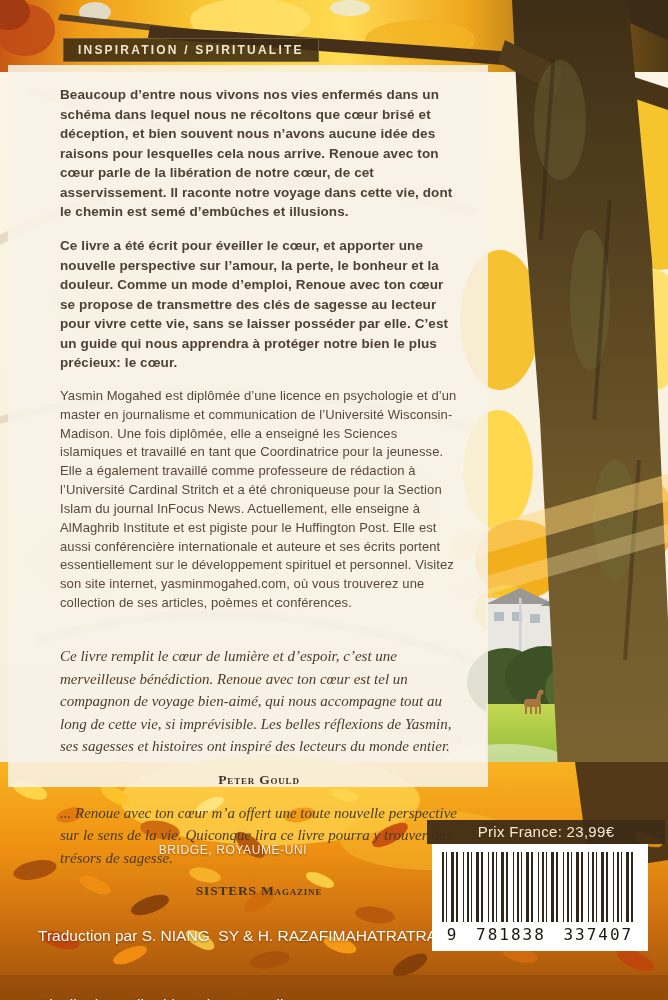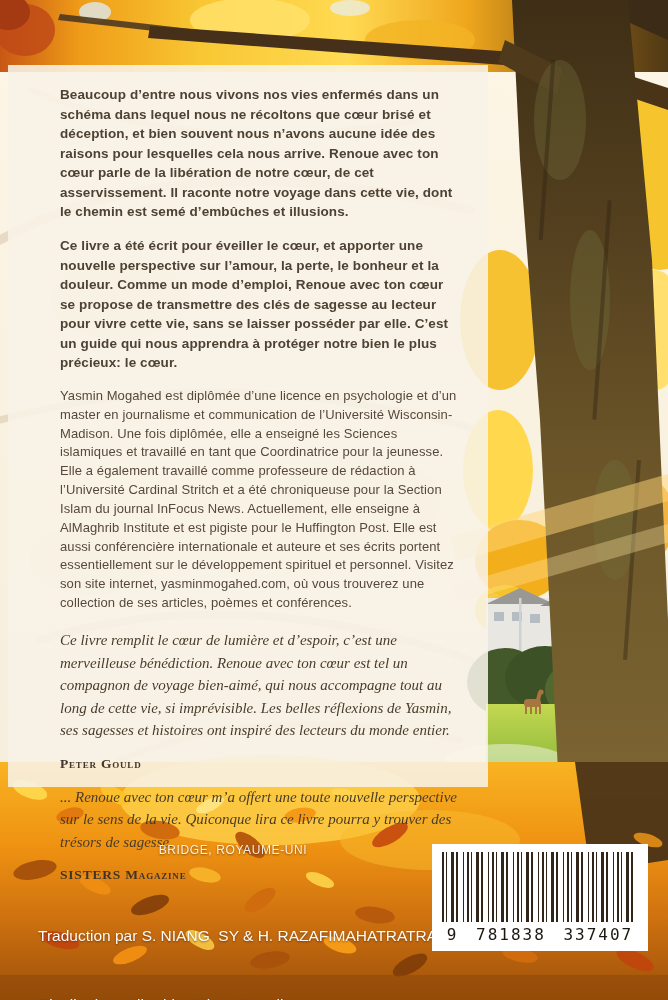--- a/index.html
+++ b/index.html
@@ -23,25 +23,25 @@
   }
   .p-reg{
     font-size:13px;line-height:1.45;font-weight:400;
     color:#57493a;letter-spacing:.1px;
   }
   .quote{
     font-family:"Liberation Serif","DejaVu Serif",serif;
     font-style:italic;font-size:15px;line-height:1.5;
     color:#4a3c2a;margin:0 0 4px 0;
   }
-  .quote.first{margin-top:16px;}
+  .quote.first{margin-top:32px;}
   .attrib{
     font-family:"Liberation Serif","DejaVu Serif",serif;
     font-variant:small-caps;font-weight:700;font-size:13.5px;
-    color:#40342a;text-align:left;letter-spacing:.8px;
+    color:#40342a;text-align:center;letter-spacing:.8px;
     margin:0 0 14px 0;
   }
   
   .badge{
     position:absolute;left:63px;top:38px;height:24px;
     background:rgba(60,43,18,.88);
     border:1px solid rgba(255,240,210,.22);
     box-sizing:border-box;
     color:#f0e6cd;font-size:12px;font-weight:700;
     letter-spacing:2.2px;line-height:22px;padding:0 14px;
@@ -235,38 +235,40 @@
         <ellipse cx="580" cy="935" rx="16" ry="7" fill="#f7b129" opacity="0.85" transform="rotate(-15 580 935)"></ellipse>
         <ellipse cx="635" cy="960" rx="20" ry="8" fill="#c2430d" opacity="0.85" transform="rotate(25 635 960)"></ellipse>
         <ellipse cx="610" cy="900" rx="16" ry="6" fill="#ef8d12" opacity="0.8" transform="rotate(10 610 900)"></ellipse>
         <ellipse cx="560" cy="880" rx="14" ry="6" fill="#ffd94e" opacity="0.8" transform="rotate(-20 560 880)"></ellipse>
         <ellipse cx="648" cy="840" rx="15" ry="6" fill="#f59a16" opacity="0.8" transform="rotate(18 648 840)"></ellipse>
       </g>
       <rect x="0" y="975" width="668" height="25" fill="#8a4608" opacity="0.45"></rect>
     </svg>
   </div>
 
+  <div class="badge">INSPIRATION / SPIRITUALITE</div>
 
   <div class="panel">
     <p class="p-bold">Beaucoup d’entre nous vivons nos vies enfermés dans un schéma dans lequel nous ne récoltons que cœur brisé et déception, et bien souvent nous n’avons aucune idée des raisons pour lesquelles cela nous arrive. Renoue avec ton cœur parle de la libération de notre cœur, de cet asservissement. Il raconte notre voyage dans cette vie, dont le chemin est semé d’embûches et illusions.</p>
     <p class="p-bold">Ce livre a été écrit pour éveiller le cœur, et apporter une nouvelle perspective sur l’amour, la perte, le bonheur et la douleur. Comme un mode d’emploi, Renoue avec ton cœur se propose de transmettre des clés de sagesse au lecteur pour vivre cette vie, sans se laisser posséder par elle. C’est un guide qui nous apprendra à protéger notre bien le plus précieux: le cœur.</p>
     <p class="p-reg">Yasmin Mogahed est diplômée d’une licence en psychologie et d’un master en journalisme et communication de l’Université Wisconsin-Madison. Une fois diplômée, elle a enseigné les Sciences islamiques et travaillé en tant que Coordinatrice pour la jeunesse. Elle a également travaillé comme professeure de rédaction à l’Université Cardinal Stritch et a été chroniqueuse pour la Section Islam du journal InFocus News. Actuellement, elle enseigne à AlMaghrib Institute et est pigiste pour le Huffington Post. Elle est aussi conférencière internationale et auteure et ses écrits portent essentiellement sur le développement spirituel et personnel. Visitez son site internet, yasminmogahed.com, où vous trouverez une collection de ses articles, poèmes et conférences.</p>
     <p class="quote first">Ce livre remplit le cœur de lumière et d’espoir, c’est une merveilleuse bénédiction. Renoue avec ton cœur est tel un compagnon de voyage bien-aimé, qui nous accompagne tout au long de cette vie, si imprévisible. Les belles réflexions de Yasmin, ses sagesses et histoires ont inspiré des lecteurs du monde entier.</p>
     <div class="attrib">Peter Gould</div>
     <p class="quote">... Renoue avec ton cœur m’a offert une toute nouvelle perspective sur le sens de la vie. Quiconque lira ce livre pourra y trouver des trésors de sagesse.</p>
     <div class="attrib">SISTERS Magazine</div>
   </div>
 
   <div class="copyright">
     <div>BRIDGE, ROYAUME-UNI</div>
   </div>
   <div class="credits">
     <div>Traduction par S. NIANG  SY &amp; H. RAZAFIMAHATRATRA</div>
     <div>Distribution : Librairie Salam Bruxelles</div>
     
   </div>
 
+  <div class="price-bar">Prix France: 23,99€</div>
   <div class="barcode-box">
     <div class="bars"></div>
     <div class="digits">9 781838 337407</div>
   </div>
 
 </div>
 
 </body></html>

